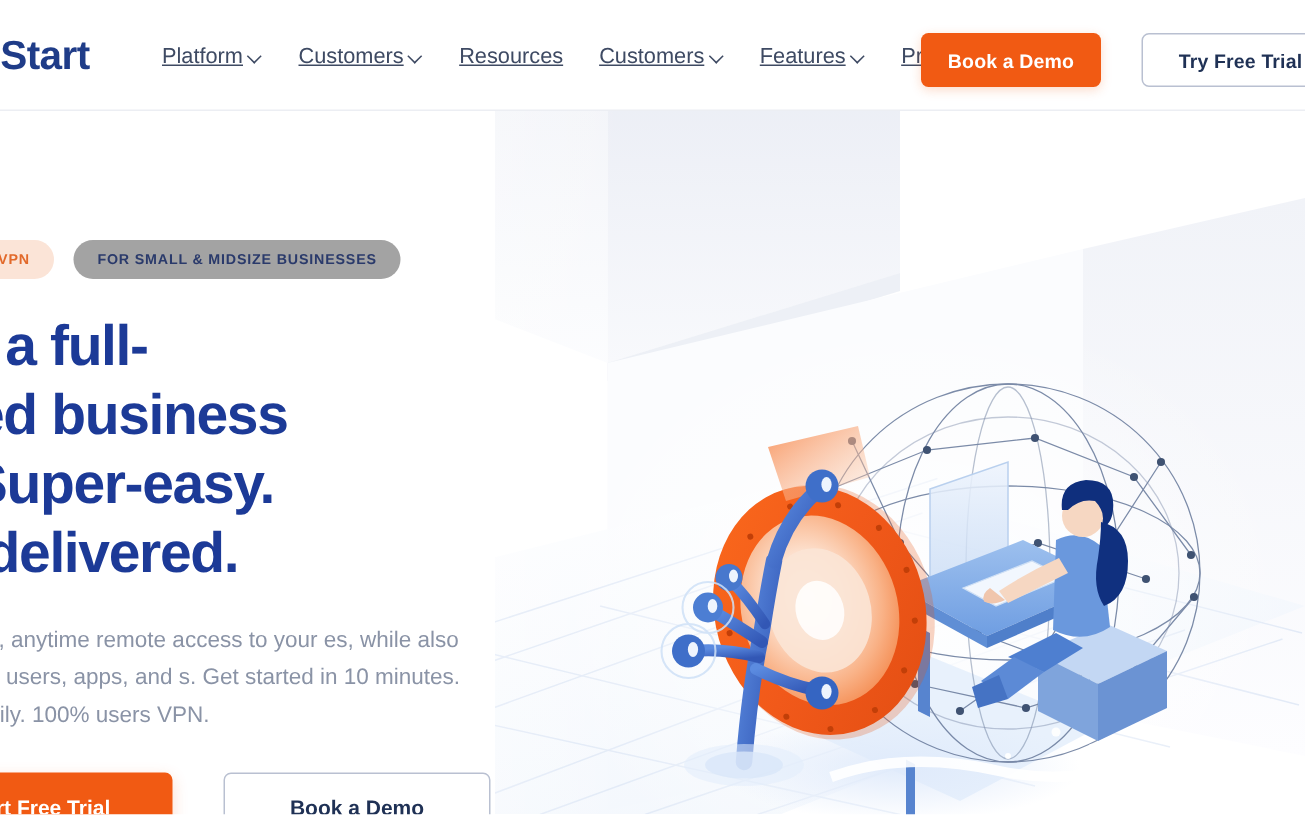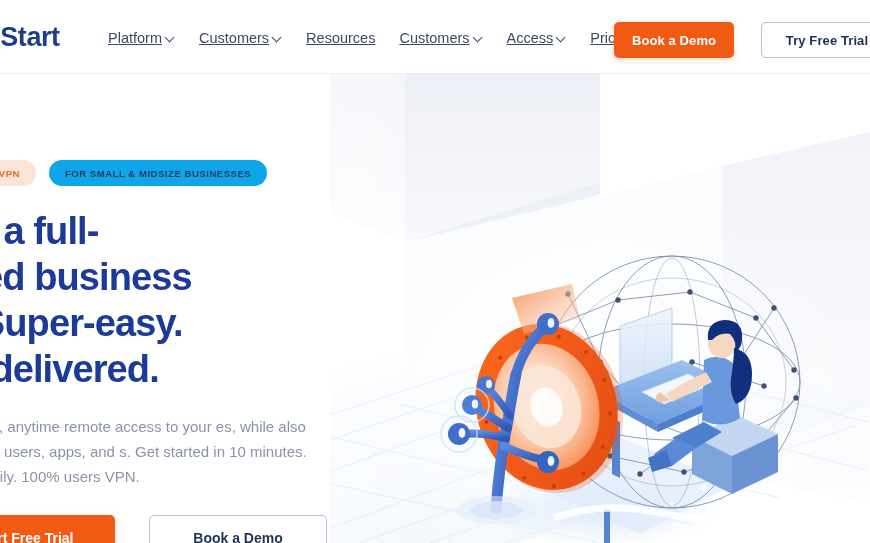--- a/index.html
+++ b/index.html
@@ -156,21 +156,21 @@
     font-weight: 700;
     letter-spacing: 0.55px;
     white-space: nowrap;
     padding: 0 16px;
   }
   .pill-orange {
     background: #fbe4d7;
     color: #e2692a;
   }
   .pill-blue {
-    background: #0ea5e9;
+    background: #a3a3a3;
     color: #2a3a6b;
   }
 
   .headline {
     font-size: 38px;
     line-height: 46px;
     font-weight: 700;
     letter-spacing: -0.9px;
     color: #1c3a97;
     margin-bottom: 22px;
@@ -526,21 +526,21 @@
         <span class="chev"></span>
       </div>
       <div class="nav-item">
         <span>Resources</span>
       </div>
       <div class="nav-item">
         <span>Customers</span>
         <span class="chev"></span>
       </div>
       <div class="nav-item">
-        <span>Access</span>
+        <span>Features</span>
         <span class="chev"></span>
       </div>
       <div class="nav-item">
         <span>Pricing</span>
       </div>
     </nav>
 
     <button class="btn-demo">Book a Demo</button>
 
     <button class="btn-trial">Try Free Trial</button>

